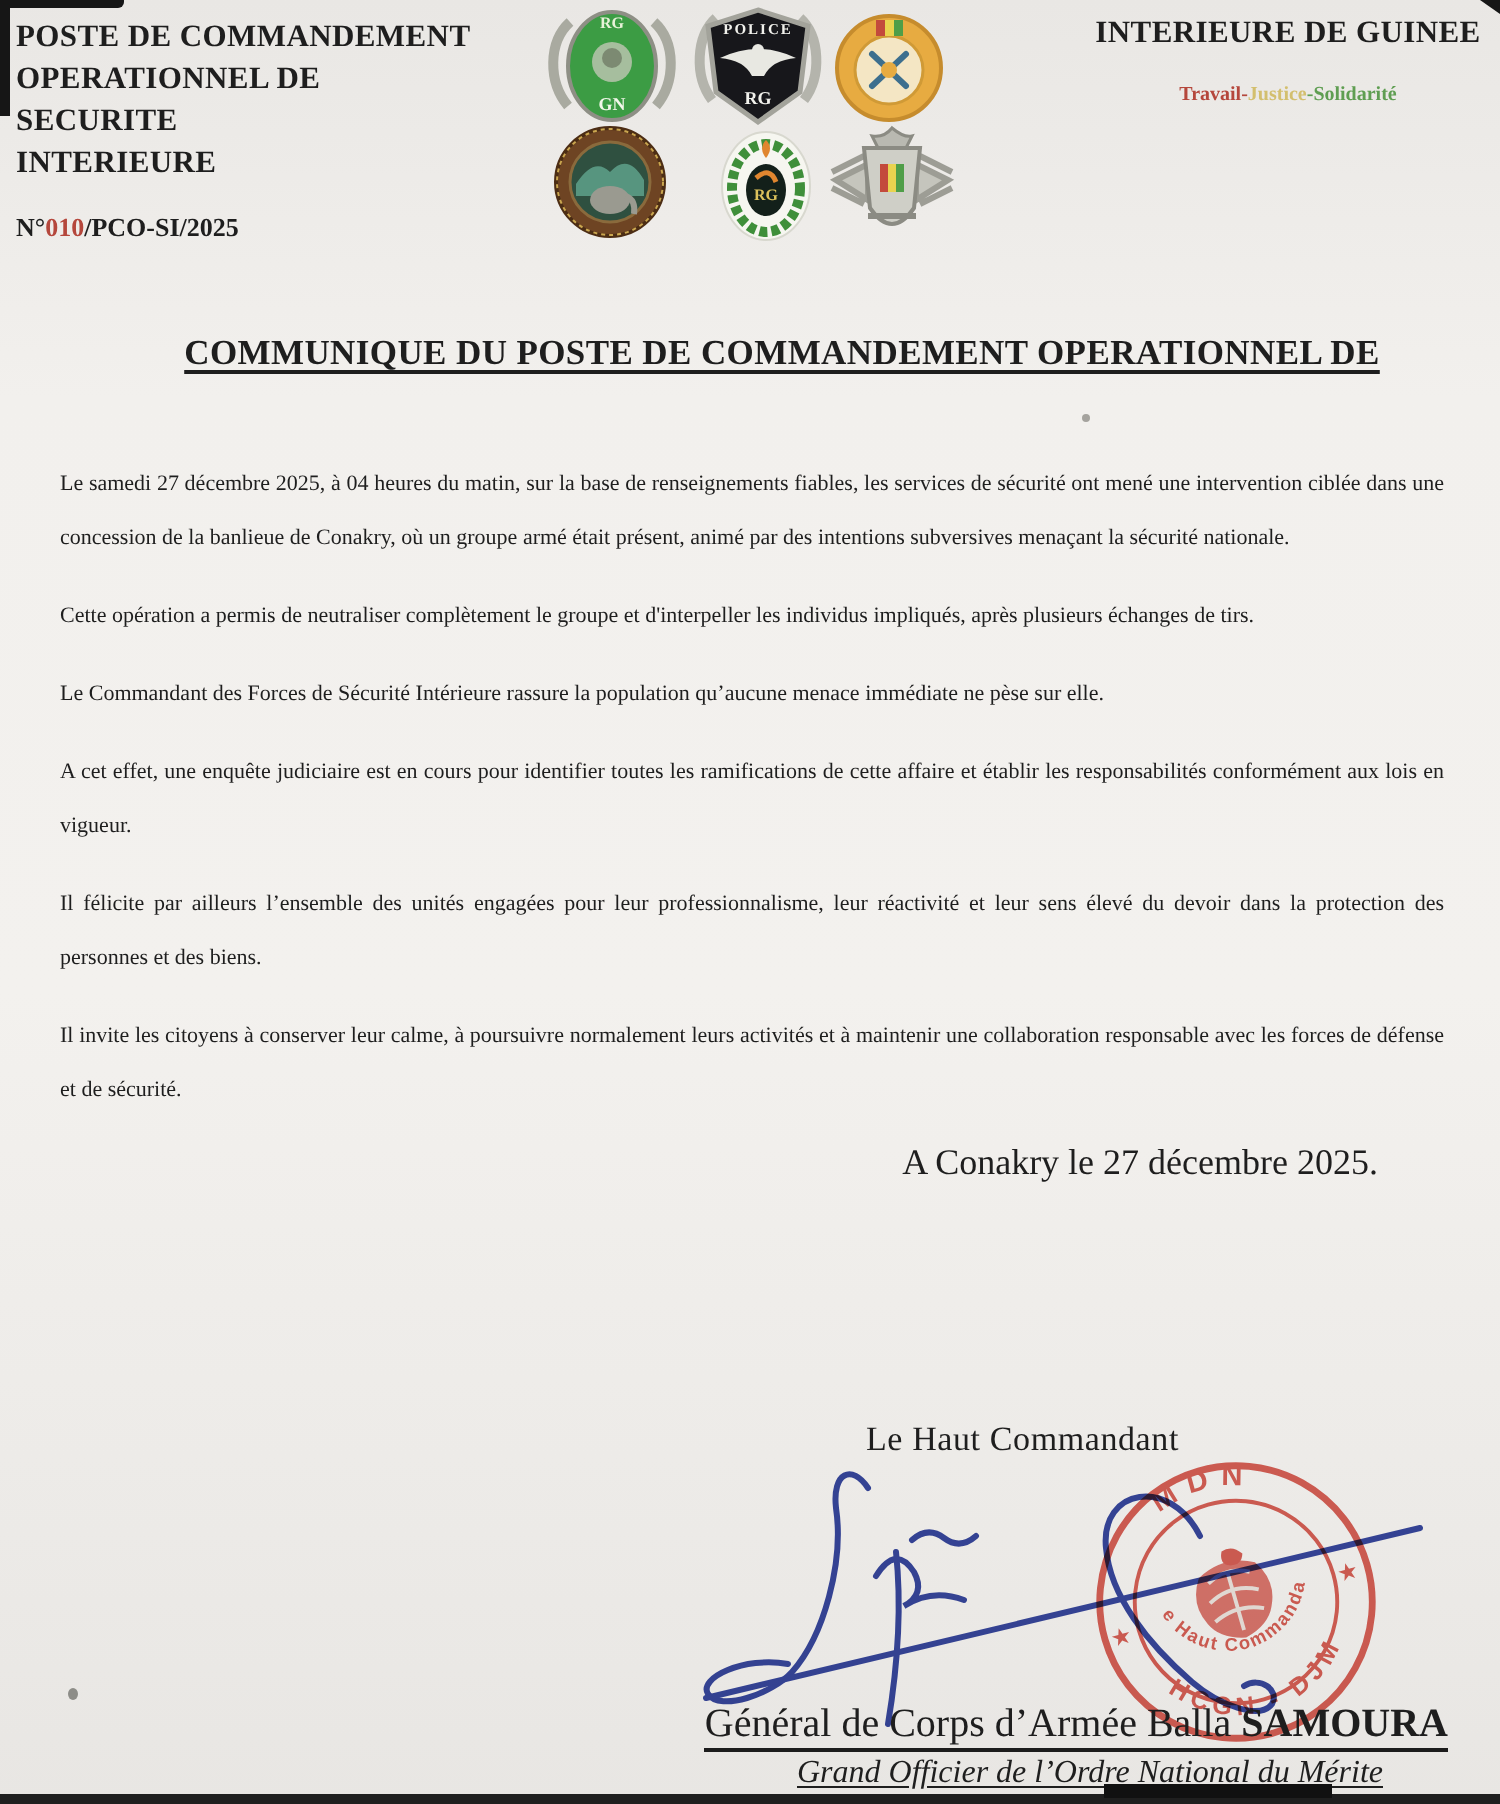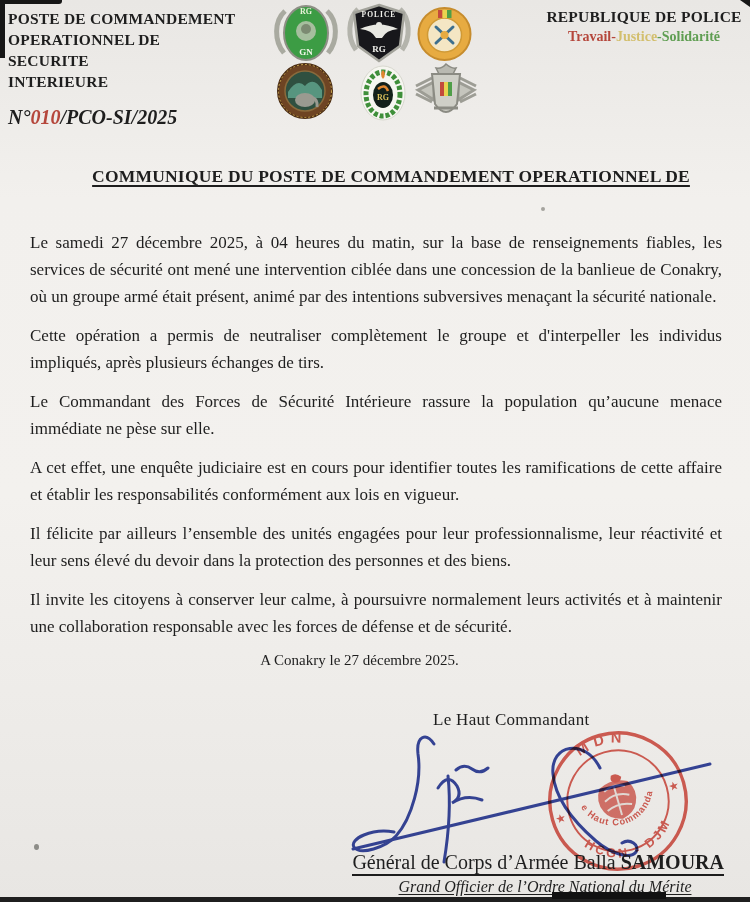--- a/index.html
+++ b/index.html
@@ -14,41 +14,41 @@
   .edge-left{left:0;top:0;width:5px;height:58px;}
   .edge-top{left:0;top:0;width:62px;height:4px;border-radius:0 0 3px 0;}
   .edge-tr{right:0;top:0;width:10px;height:7px;clip-path:polygon(100% 0,0 0,100% 100%);}
   .edge-bottom{left:0;top:897px;width:750px;height:5px;background:#1f1f1f;}
   .speck{position:absolute;left:34px;top:844px;width:5px;height:6px;background:#8d8d88;border-radius:50%;}
   .speck2{position:absolute;left:541px;top:207px;width:4px;height:4px;background:#a5a39e;border-radius:50%;}
 
   
   .hdr-left{position:absolute;left:8px;top:8px;width:232px;}
   .hdr-left .org{font-weight:bold;font-size:15.5px;line-height:21px;letter-spacing:.2px;}
-  .hdr-ref{margin-top:14px;font-weight:bold;font-size:20px;font-style:italic;}
+  .hdr-ref{margin-top:14px;font-weight:bold;font-size:13px;}
   .ref-num{color:#b5473c;}
   .hdr-right{position:absolute;right:6px;top:8px;width:200px;text-align:center;}
   .country{font-weight:bold;font-size:15.5px;letter-spacing:.2px;}
-  .motto{font-size:14px;font-weight:bold;margin-top:3px;}
+  .motto{font-size:10px;font-weight:bold;margin-top:16px;}
   .motto .m1{color:#b5473c;}
   .motto .m2{color:#d3bf6e;}
   .motto .m3{color:#5f9e52;}
 
   .badges{position:absolute;left:0;top:0;}
   .badge{position:absolute;}
 
   
   .title{position:absolute;left:16px;top:163px;width:750px;text-align:center;
          font-weight:bold;font-size:17.5px;line-height:26px;letter-spacing:.2px;}
   .title span{text-decoration:underline;text-decoration-thickness:2px;text-underline-offset:3px;}
 
   
   .body-text{position:absolute;left:30px;top:229px;width:692px;}
-  .body-text p{margin:0 0 12px 0;font-size:17px;line-height:27px;text-align:justify;}
-  .dateline{margin-top:7px;text-align:center;padding-right:33px;font-size:15px;}
+  .body-text p{margin:0 0 12px 0;font-size:11px;line-height:27px;text-align:justify;}
+  .dateline{margin-top:7px;text-align:right;padding-right:33px;font-size:18px;}
 
   
   .sig-role{position:absolute;left:433px;top:710px;font-size:17px;letter-spacing:.3px;}
   .stamp-wrap{position:absolute;left:545px;top:728px;width:146px;height:146px;transform:rotate(-16deg);mix-blend-mode:multiply;opacity:.92;}
   .sign-wrap{position:absolute;left:338px;top:726px;width:392px;height:150px;mix-blend-mode:multiply;}
   .sig-name{position:absolute;top:851px;right:26px;font-size:20px;white-space:nowrap;}
   .sig-name .uline{border-bottom:2px solid #1c1c1c;padding-bottom:1px;}
   .sig-name .strong{font-weight:bold;}
   .sig-honor{position:absolute;left:390px;top:878px;width:310px;text-align:center;
              font-size:16px;font-style:italic;text-decoration:underline;text-underline-offset:2px;}
@@ -69,21 +69,21 @@
   <div class="hdr-left">
     <div class="org">
       <div>POSTE DE COMMANDEMENT</div>
       <div>OPERATIONNEL DE SECURITE</div>
       <div>INTERIEURE</div>
     </div>
     <div class="hdr-ref"><span>N°</span><span class="ref-num">010</span><span>/PCO-SI/2025</span></div>
   </div>
 
   <div class="hdr-right">
-    <div class="country">REPUBLIQUE DE POLICE</div>
+    <div class="country">INTERIEURE DE GUINEE</div>
     <div class="motto"><span class="m1">Travail-</span><span class="m2">Justice</span><span class="m3">-Solidarité</span></div>
   </div>
 
   <div class="badges">
 
     <svg class="badge" style="left:272px;top:3px" width="68" height="58" viewBox="0 0 68 58">
       <path d="M12,50 C2,38 2,18 13,8" fill="none" stroke="#a9aaa0" stroke-width="5"></path>
       <path d="M56,50 C66,38 66,18 55,8" fill="none" stroke="#a9aaa0" stroke-width="5"></path>
       <ellipse cx="34" cy="30" rx="22" ry="27" fill="#3c9c44" stroke="#8e8f85" stroke-width="2"></ellipse>
       <text x="34" y="11" font-size="8" font-weight="bold" fill="#e8f2d9" text-anchor="middle">RG</text>

